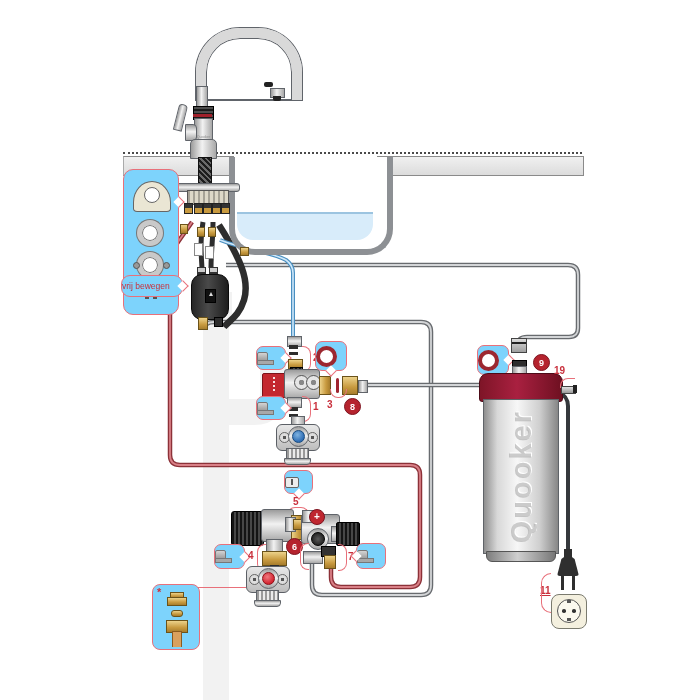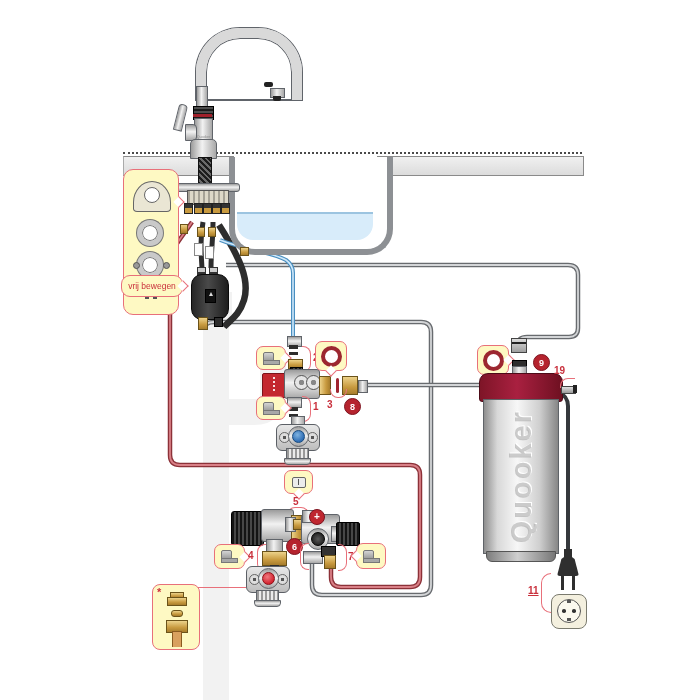--- a/index.html
+++ b/index.html
@@ -4,21 +4,21 @@
 <style>
   html,body{margin:0;padding:0;background:#fff;font-family:"Liberation Sans",sans-serif;}
   #canvas{position:relative;width:700px;height:700px;background:#fff;overflow:hidden;}
   .abs{position:absolute;}
   .metal-v{background:linear-gradient(90deg,#9c9c9c,#f2f2f2 45%,#a8a8a8);border:1px solid #60646a;}
   .metal-h{background:linear-gradient(180deg,#9c9c9c,#f2f2f2 45%,#a8a8a8);border:1px solid #60646a;}
   .brass{background:linear-gradient(180deg,#ecd28a,#c89a3f 60%,#a77d2c);border:1px solid #6b531a;}
   .brass-v{background:linear-gradient(90deg,#ecd28a,#c89a3f 60%,#a77d2c);border:1px solid #6b531a;}
   .knurl-k{background:repeating-linear-gradient(90deg,#141414 0 2px,#474747 2px 4px);border:1px solid #000;}
   .knurl-s{background:repeating-linear-gradient(90deg,#9a9a9a 0 2px,#ebebeb 2px 4px);border:1px solid #60646a;}
-  .co{background:#fef9c3;border:1.5px solid var(--callout);border-radius:7px;display:flex;align-items:center;justify-content:center;}
+  .co{background:#7dd3fc;border:1.5px solid var(--callout);border-radius:7px;display:flex;align-items:center;justify-content:flex-start;}
   .tail{position:absolute;width:7px;height:7px;background:#fff;transform:rotate(45deg);}
   .tail.r{right:-5px;top:50%;margin-top:-4px;border-top:1.5px solid var(--callout);border-right:1.5px solid var(--callout);}
   .tail.l{left:-5px;top:50%;margin-top:-4px;border-left:1.5px solid var(--callout);border-bottom:1.5px solid var(--callout);}
   .tail.d{bottom:-5px;left:50%;margin-left:-4px;border-bottom:1.5px solid var(--callout);border-right:1.5px solid var(--callout);}
   .brk{border:1.5px solid var(--callout);background:transparent;}
   .brk.open-l{border-left:none;border-radius:0 8px 8px 0;}
   .brk.open-r{border-right:none;border-radius:8px 0 0 8px;}
   .brk.open-d{border-bottom:none;border-radius:8px 8px 0 0;}
   .num{color:var(--accent);font-size:10px;font-weight:bold;line-height:10px;}
   .dotb{background:var(--dotfill);border:1px solid #7e1420;border-radius:50%;color:#fff;font-size:9px;font-weight:bold;display:flex;align-items:center;justify-content:center;width:15px;height:15px;}
@@ -283,21 +283,21 @@
   <div class="abs" style="left:483px;top:399px;width:74px;height:153px;background:linear-gradient(90deg,#8f8f8f,#d8d8d8 18%,#f7f7f7 45%,#cfcfcf 75%,#878787);border:1px solid #5f6368;display:flex;align-items:center;justify-content:center;">
     <span style="writing-mode:vertical-rl;transform:rotate(180deg);font-size:29px;font-weight:bold;letter-spacing:2px;color:rgba(160,160,160,.55);text-shadow:1px 1px 0 #fff;">Quooker</span>
   </div>
   <div class="abs" style="left:486px;top:551px;width:68px;height:9px;background:linear-gradient(90deg,#7e7e7e,#cfcfcf 45%,#777);border:1px solid #555;border-radius:0 0 6px 6px;"></div>
 
   <div class="abs" style="left:564px;top:549px;width:8px;height:9px;background:#2f2f2f;"></div>
   <div class="abs" style="left:557px;top:556px;width:22px;height:20px;background:#2f2f2f;border-radius:3px;clip-path:polygon(0 100%,100% 100%,80% 15%,62% 0,38% 0,20% 15%);"></div>
   <div class="abs" style="left:561px;top:576px;width:3px;height:14px;background:#2f2f2f;"></div>
   <div class="abs" style="left:572px;top:576px;width:3px;height:14px;background:#2f2f2f;"></div>
 
-  <div class="abs num" style="left:528px;top:586px;text-decoration:underline;">11</div>
+  <div class="abs num" style="left:540px;top:586px;text-decoration:underline;">11</div>
   <div class="abs brk open-r" style="left:541px;top:573px;width:9px;height:38px;border-radius:10px 0 0 10px;"></div>
   <div class="abs" style="left:551px;top:594px;width:34px;height:33px;background:#f4f0df;border:1.5px solid #7a7a6e;border-radius:8px;">
     <div class="abs" style="left:5px;top:4px;width:22px;height:22px;background:#fbf9ef;border:1.5px solid #555;border-radius:50%;">
       <div class="abs" style="left:4px;top:9px;width:3.5px;height:3.5px;background:#333;border-radius:50%;"></div>
       <div class="abs" style="left:14px;top:9px;width:3.5px;height:3.5px;background:#333;border-radius:50%;"></div>
       <div class="abs" style="left:8.5px;top:0px;width:4px;height:3px;background:#555;"></div>
       <div class="abs" style="left:8.5px;top:18px;width:4px;height:3px;background:#555;"></div>
     </div>
   </div>
 

